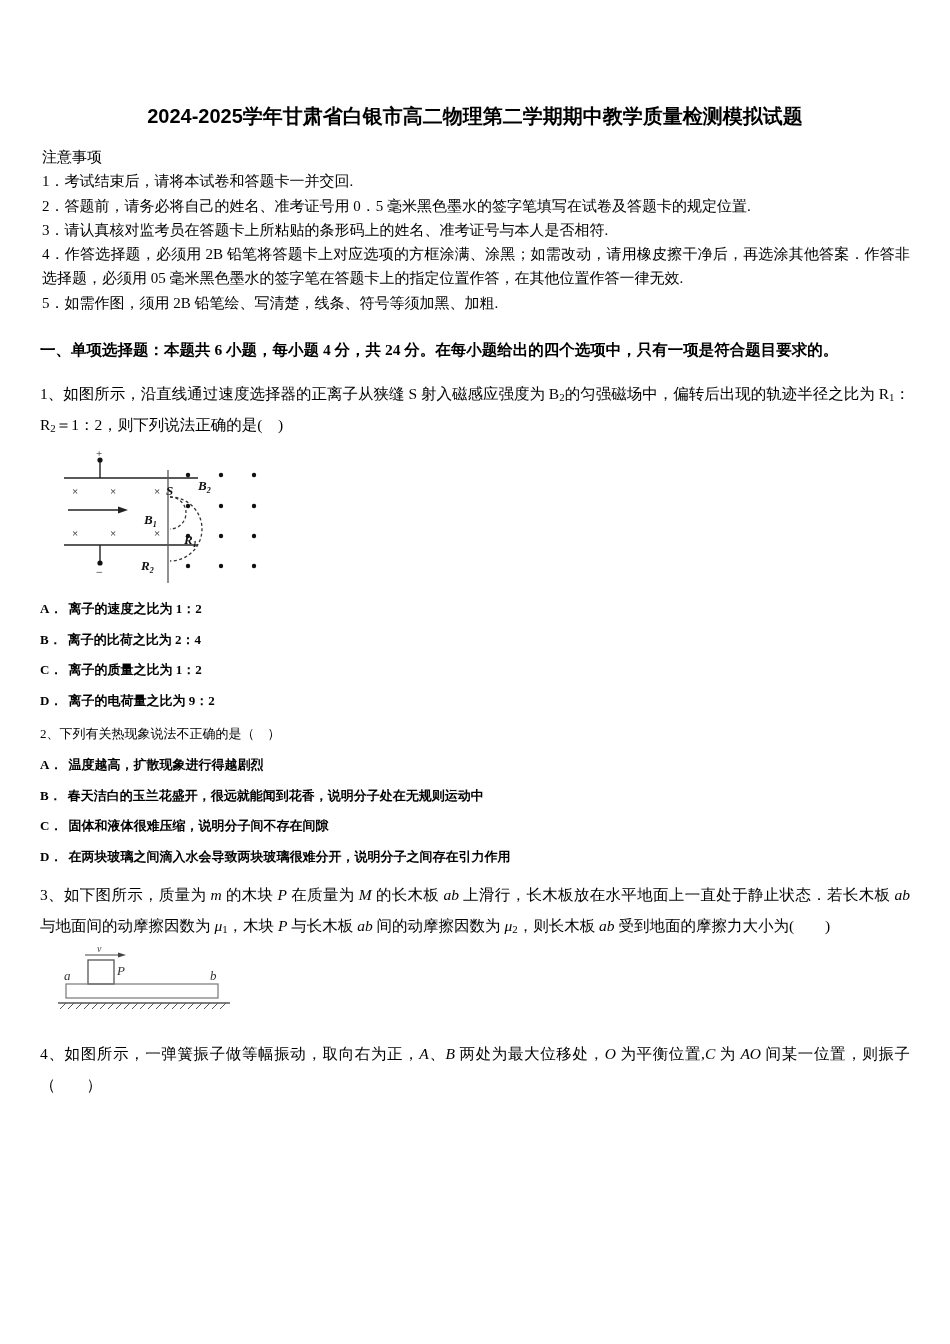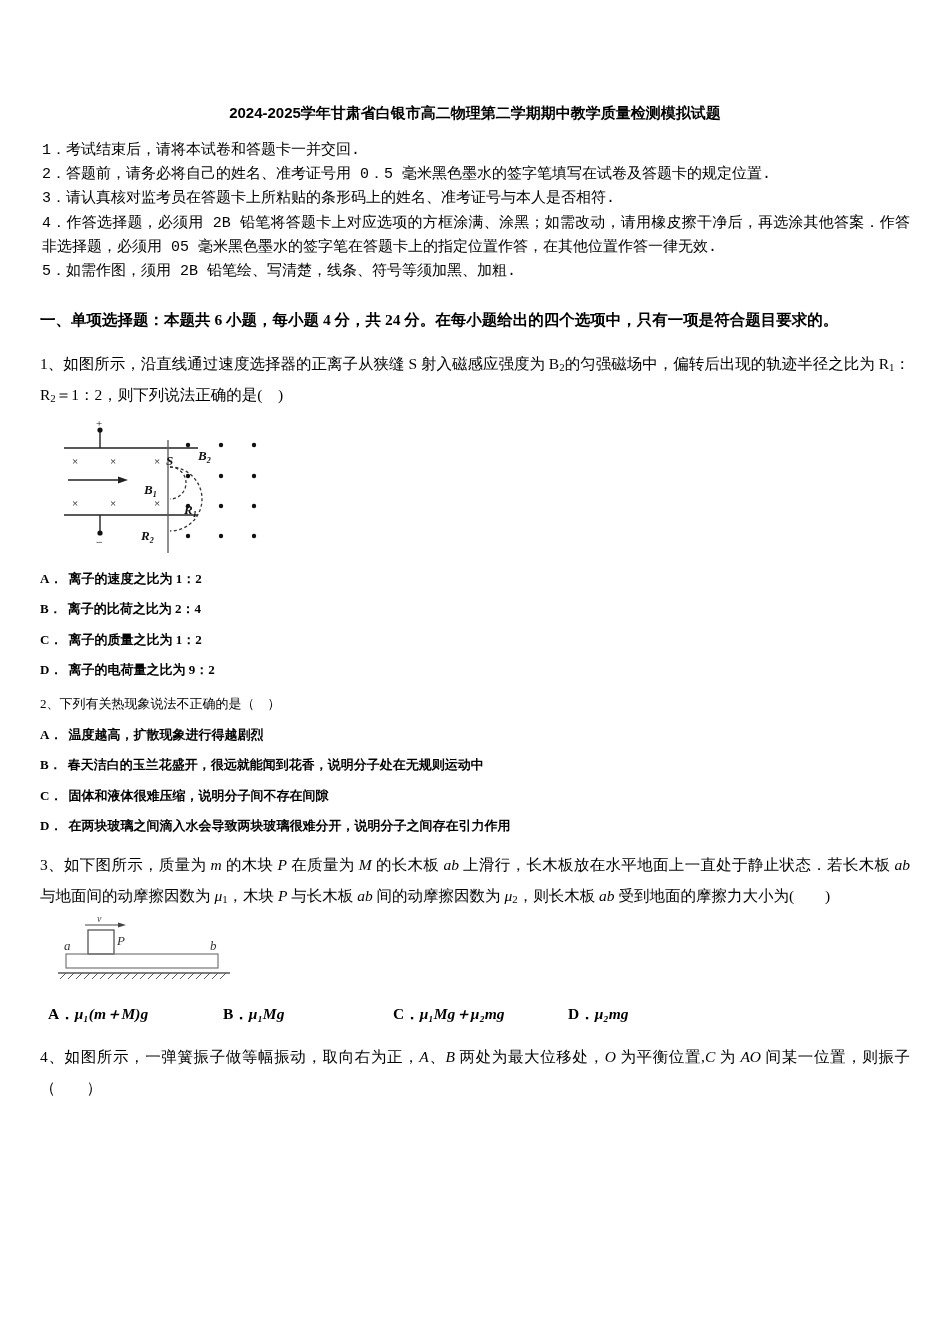--- a/index.html
+++ b/index.html
@@ -21,40 +21,39 @@
     height: 1344px;
     box-sizing: border-box;
     padding: 0 40px;
   }
   .doc-title {
     margin: 0;
     padding-top: 104px;
     text-align: center;
     font-family: "Liberation Sans", "DejaVu Sans", sans-serif;
     font-weight: bold;
-    font-size: 15px;
+    font-size: 20px;
     letter-spacing: 0px;
     line-height: 1.25;
     white-space: nowrap;
   }
   .notes {
     margin-top: 16px;
     padding-left: 2px;
   }
   .notes-heading {
     font-size: 15px;
     line-height: 1.62;
     font-family: "Liberation Serif", "DejaVu Serif", serif;
   }
   .note-line {
     font-size: 15px;
     line-height: 1.62;
     text-align: justify;
     text-justify: inter-ideograph;
-    font-family: Liberation Mono, monospace;
   }
   .section-head {
     margin-top: 22px;
     font-size: 15.5px;
     line-height: 1.62;
     font-weight: bold;
     text-align: justify;
     text-justify: inter-ideograph;
   }
   .q-stem {
@@ -101,20 +100,21 @@
   svg { display: block; }
 </style>
 </head>
 <body>
 
 <div class="page">
 
   <h1 class="doc-title">2024-2025学年甘肃省白银市高二物理第二学期期中教学质量检测模拟试题</h1>
 
   <div class="notes">
+    <div class="notes-heading">注意事项</div>
     <div class="note-line">1．考试结束后，请将本试卷和答题卡一并交回.</div>
     <div class="note-line">2．答题前，请务必将自己的姓名、准考证号用 0．5 毫米黑色墨水的签字笔填写在试卷及答题卡的规定位置.</div>
     <div class="note-line">3．请认真核对监考员在答题卡上所粘贴的条形码上的姓名、准考证号与本人是否相符.</div>
     <div class="note-line">4．作答选择题，必须用 2B 铅笔将答题卡上对应选项的方框涂满、涂黑；如需改动，请用橡皮擦干净后，再选涂其他答案．作答非选择题，必须用 05 毫米黑色墨水的签字笔在答题卡上的指定位置作答，在其他位置作答一律无效.</div>
     <div class="note-line">5．如需作图，须用 2B 铅笔绘、写清楚，线条、符号等须加黑、加粗.</div>
   </div>
 
   <div class="section-head">一、单项选择题：本题共 6 小题，每小题 4 分，共 24 分。在每小题给出的四个选项中，只有一项是符合题目要求的。</div>
 
   <div class="q-stem">
@@ -244,24 +244,18 @@
           <line x1="130" y1="62" x2="136" y2="56"></line>
         <line x1="138" y1="62" x2="144" y2="56"></line>
           <line x1="146" y1="62" x2="152" y2="56"></line>
         <line x1="154" y1="62" x2="160" y2="56"></line>
           <line x1="162" y1="62" x2="168" y2="56"></line>
         <line x1="170" y1="62" x2="176" y2="56"></line>
       </g>
     </svg>
   </div>
 
-  <div class="opts-row">
-    <span class="oc1"><span class="lbl">A．</span><i class="var">μ₁(m＋M)g</i></span>
-    <span class="oc2"><span class="lbl">B．</span><i class="var">μ₁Mg</i></span>
-    <span class="oc3"><span class="lbl">C．</span><i class="var">μ₁Mg＋μ₂mg</i></span>
-    <span class="oc4"><span class="lbl">D．</span><i class="var">μ₂mg</i></span>
-  </div>
 
   <div class="q-stem" style="">
     <span>4、</span><span>如图所示，一弹簧振子做等幅振动，取向右为正，</span><i class="var">A</i><span>、</span><i class="var">B</i><span> 两处为最大位移处，</span><i class="var">O</i><span> 为平衡位置,</span><i class="var">C</i><span> 为 </span><i class="var">AO</i><span> 间某一位置，则振子（　　）</span>
   </div>
 
 </div>
 
 </body></html>

